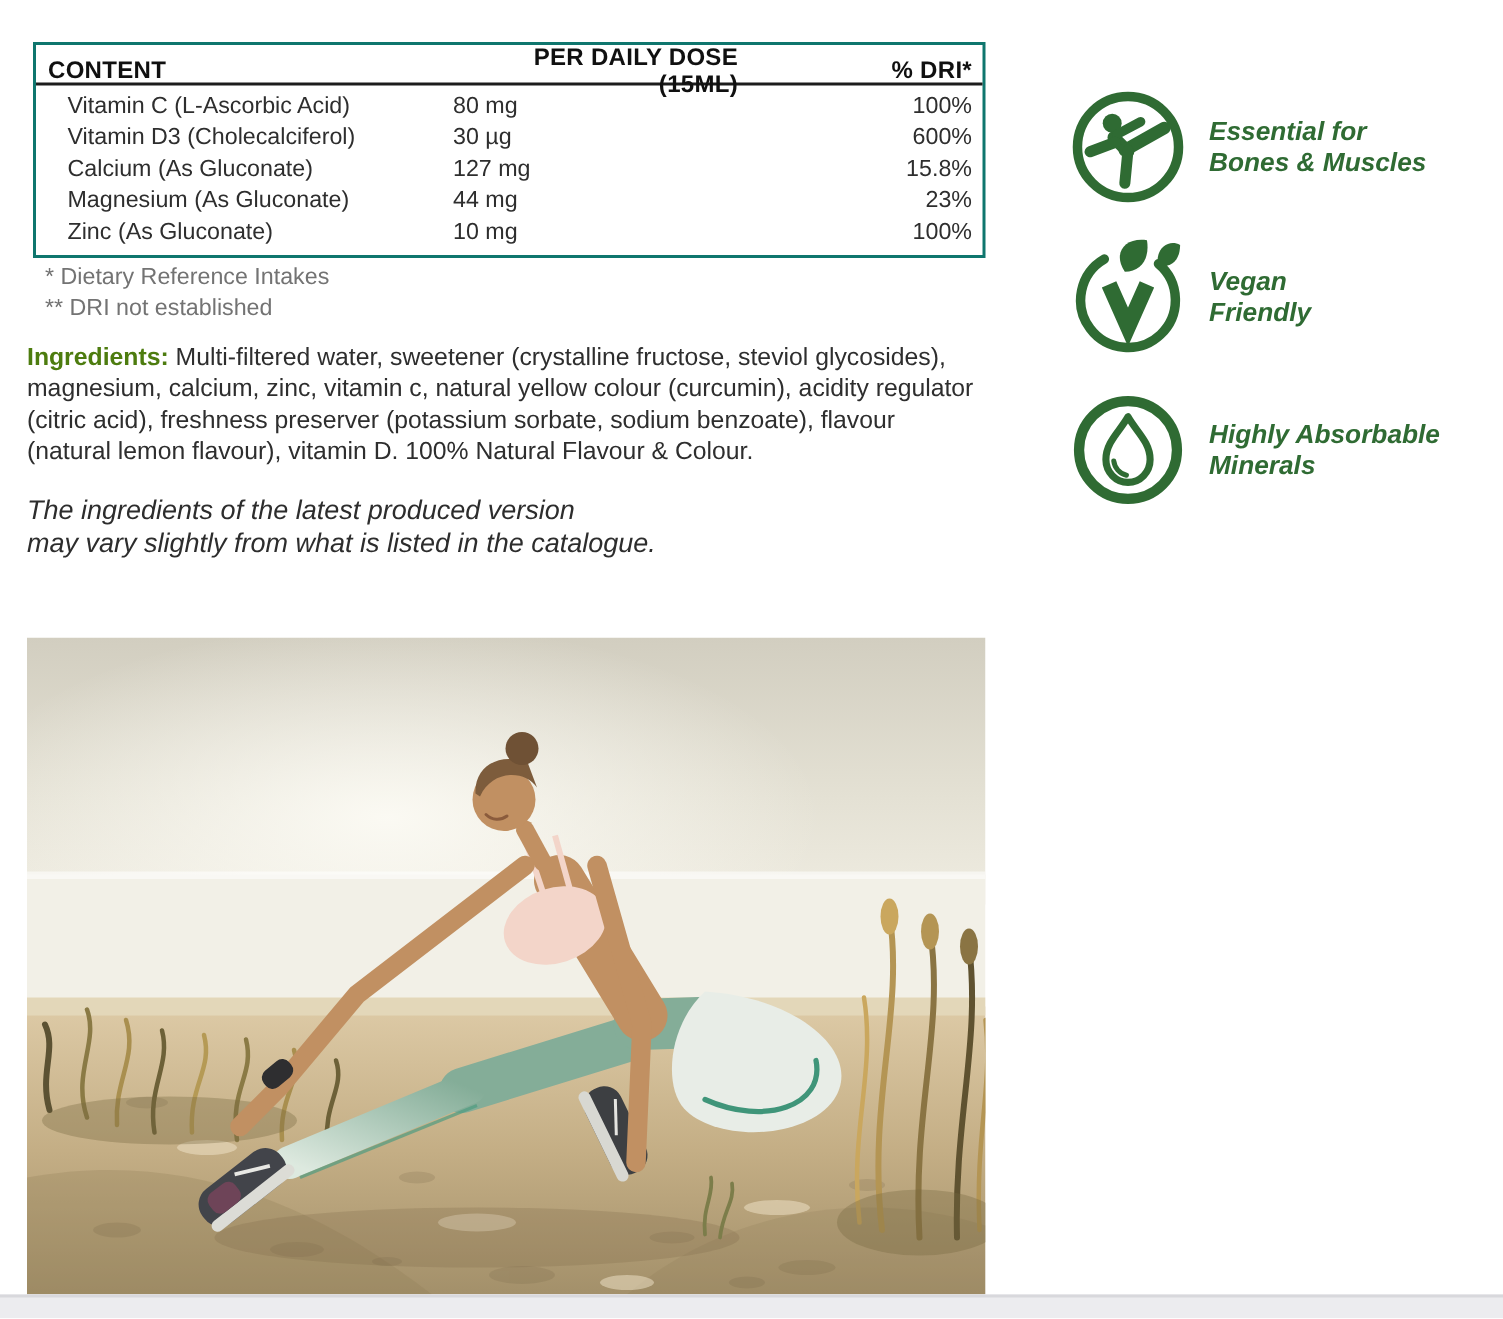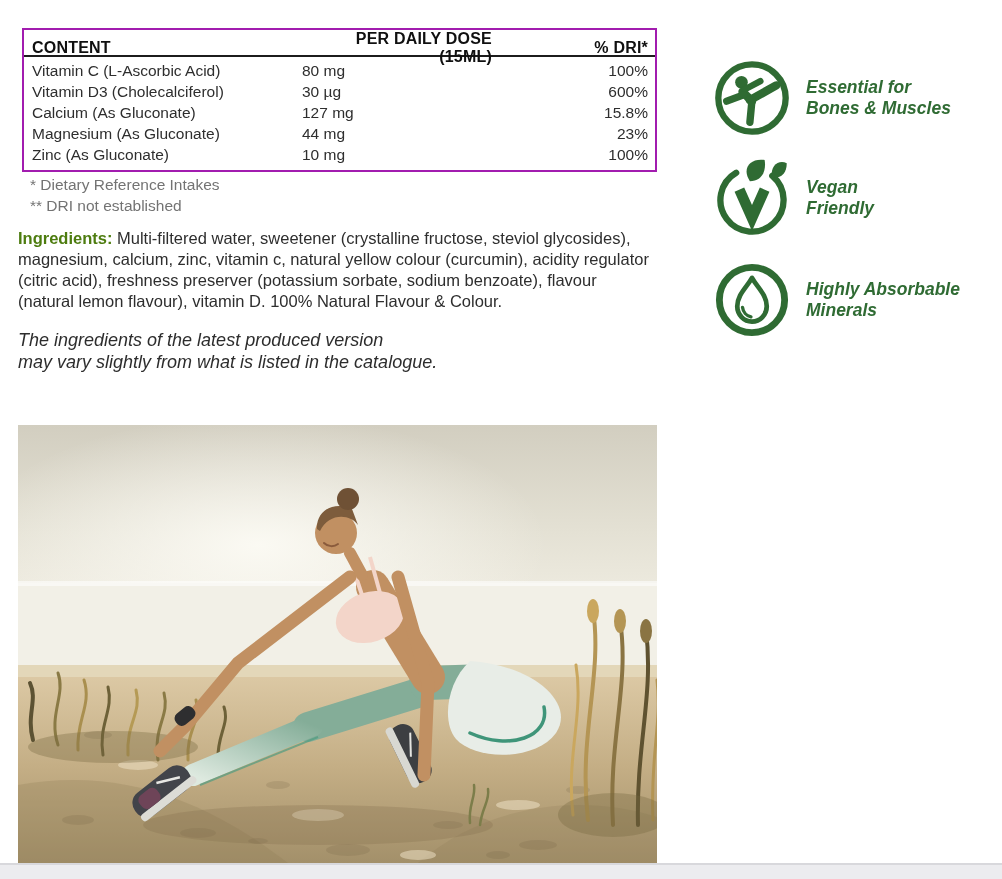--- a/index.html
+++ b/index.html
@@ -4,33 +4,33 @@
 <style>
   html,body { margin:0; padding:0; background:#ffffff; }
   .page {
     position:relative; width:1002px; height:879px; background:#ffffff;
     font-family:"Liberation Sans", sans-serif; overflow:hidden;
   }
 
   
   .nutrition-table {
     position:absolute; left:22px; top:28px; width:635px;
-    border:2px solid #a21caf; box-sizing:border-box; background:#fff;
+    border:2px solid #0f766e; box-sizing:border-box; background:#fff;
   }
   .t-header {
     display:grid; grid-template-columns:278px 190px 1fr;
     align-items:center; height:25px; border-bottom:2px solid #1c1c1c;
     font-weight:bold; font-size:16px; color:#101010; letter-spacing:.2px;
   }
   .t-body { padding:3px 0 5px 0; }
   .t-row {
     display:grid; grid-template-columns:278px 190px 1fr;
     align-items:center; height:21px; font-size:15.5px; color:#2e2e2e;
   }
-  .c-name { padding-left:8px; white-space:nowrap; }
+  .c-name { padding-left:8px; white-space:nowrap;margin-left:13px; }
   .c-dose { text-align:left; white-space:nowrap; }
   .c-dri  { text-align:right; padding-right:7px; white-space:nowrap; }
   .h-name { padding-left:8px; }
   .h-dose { text-align:right; }
   .h-dri  { text-align:right; padding-right:7px; }
 
   
   .footnotes {
     position:absolute; left:30px; top:175px;
     font-size:15.5px; color:#737373; line-height:20.5px;

